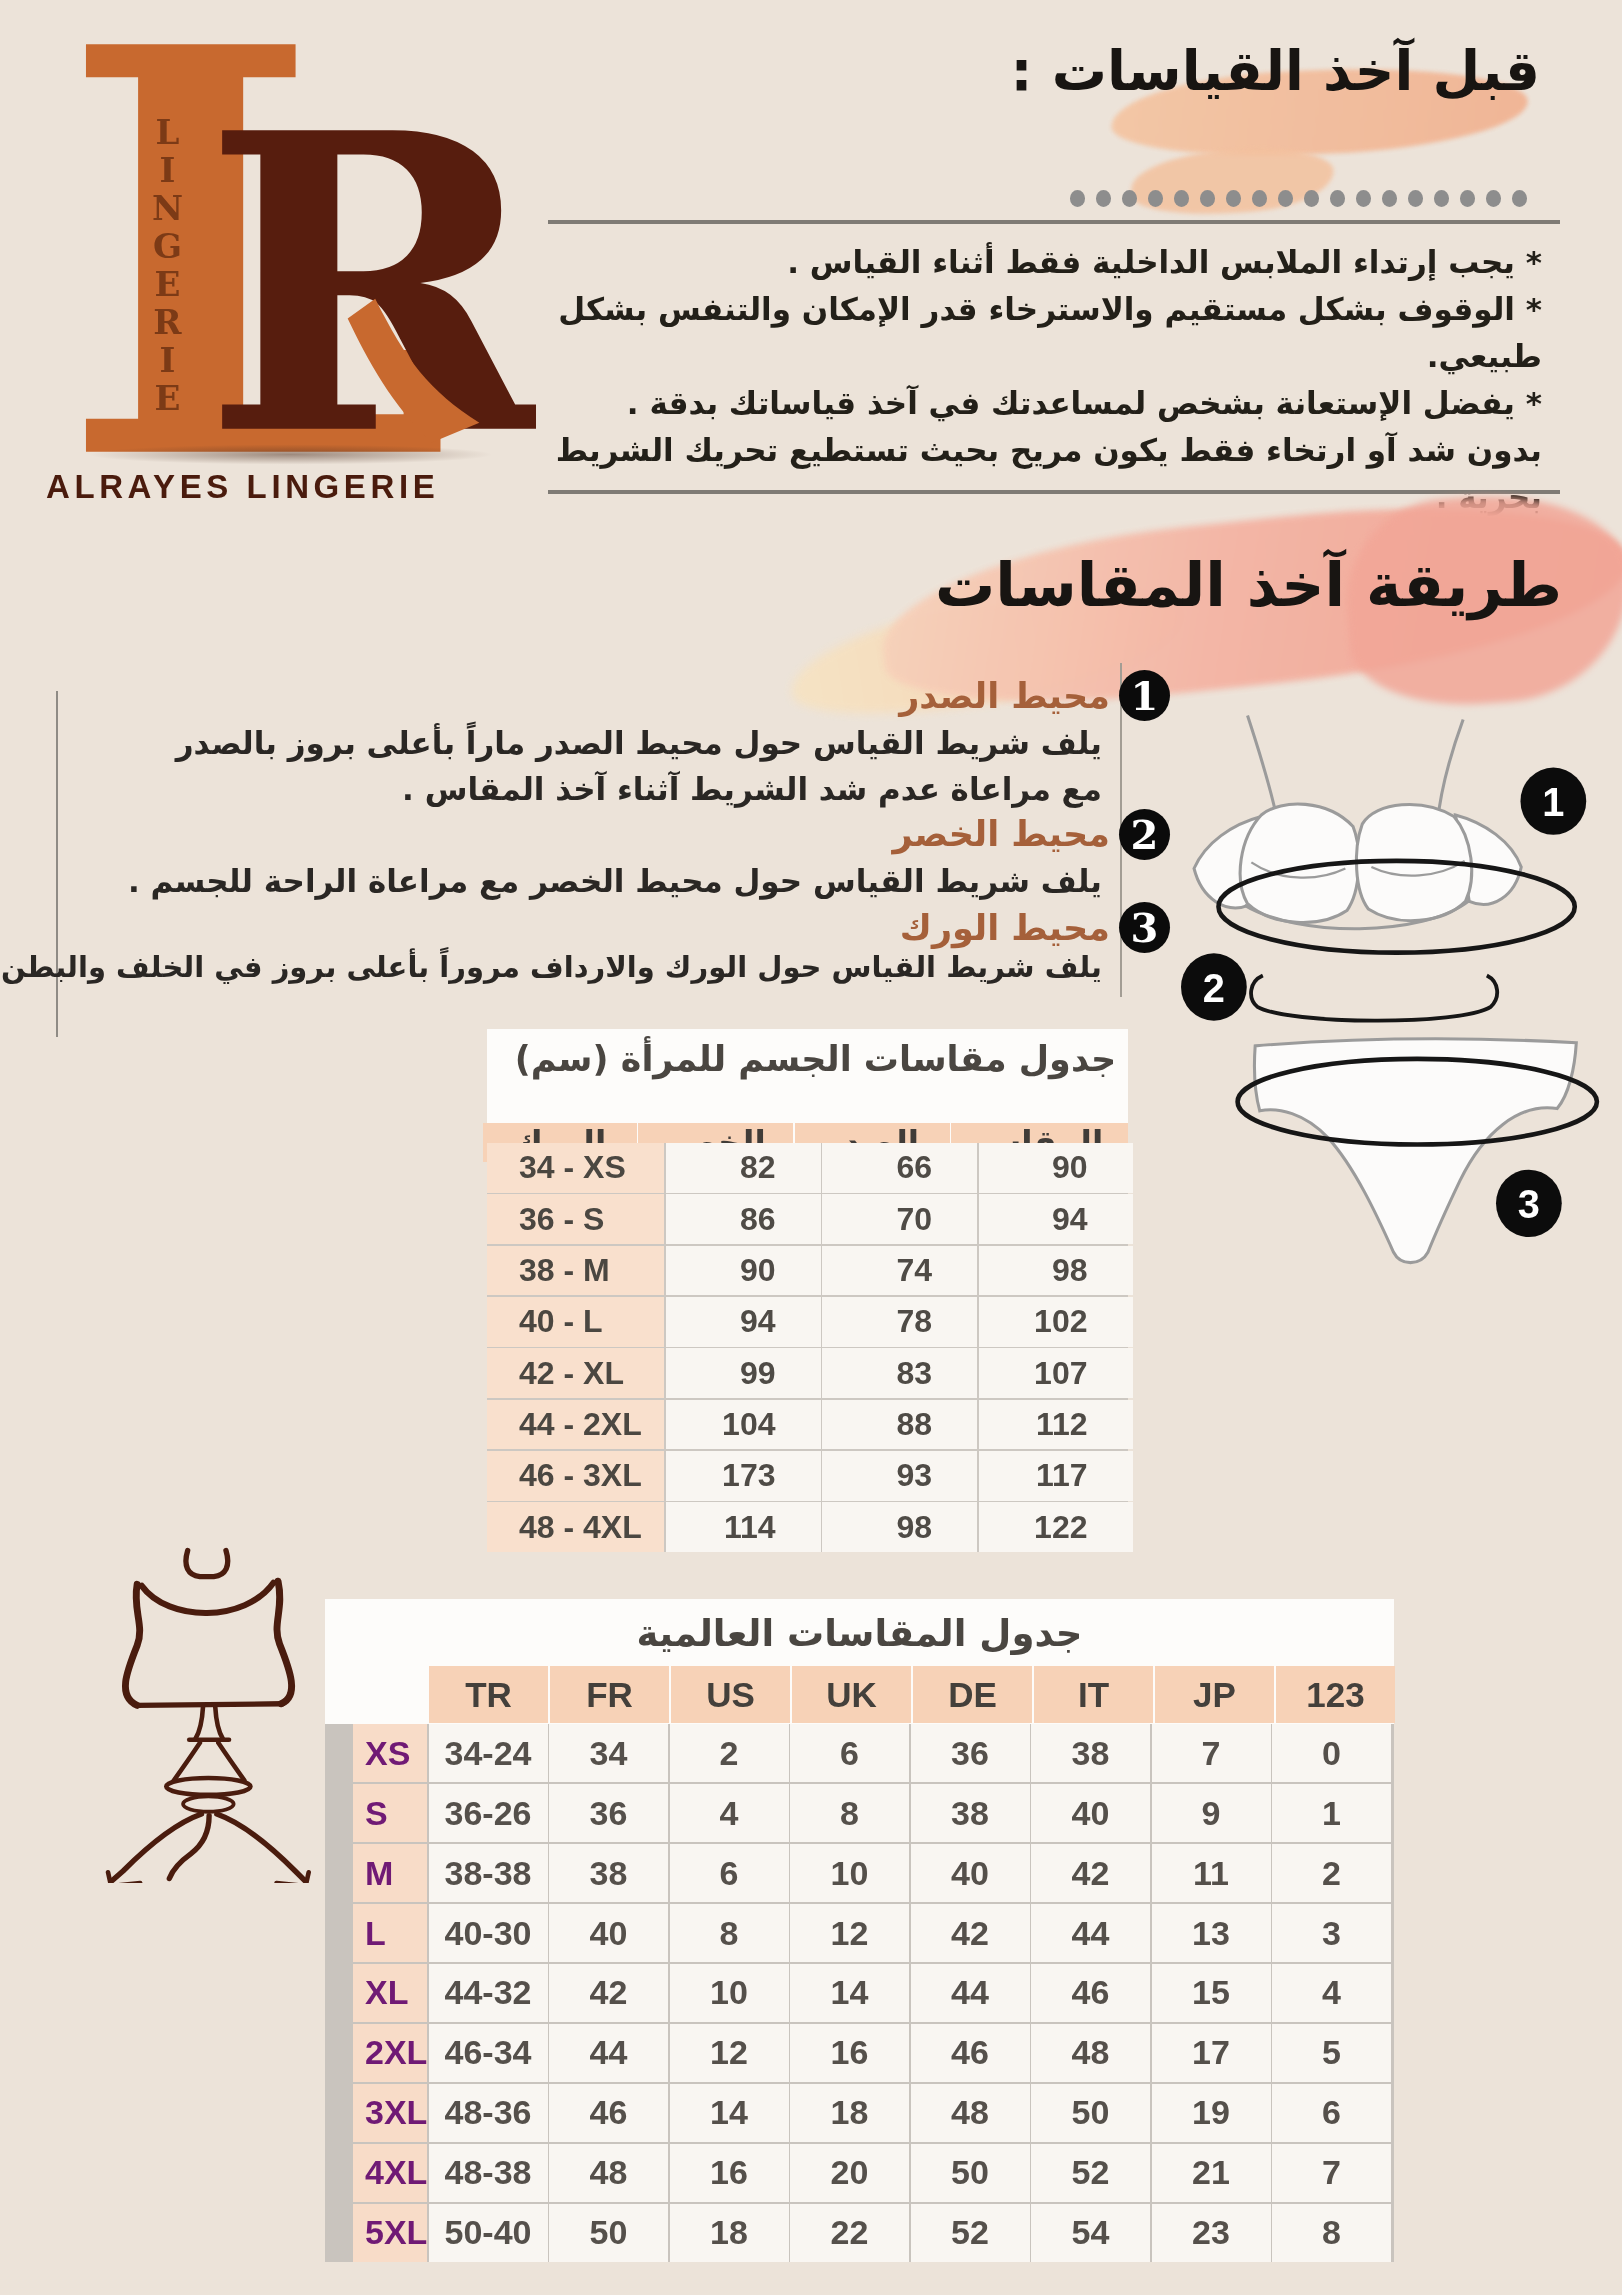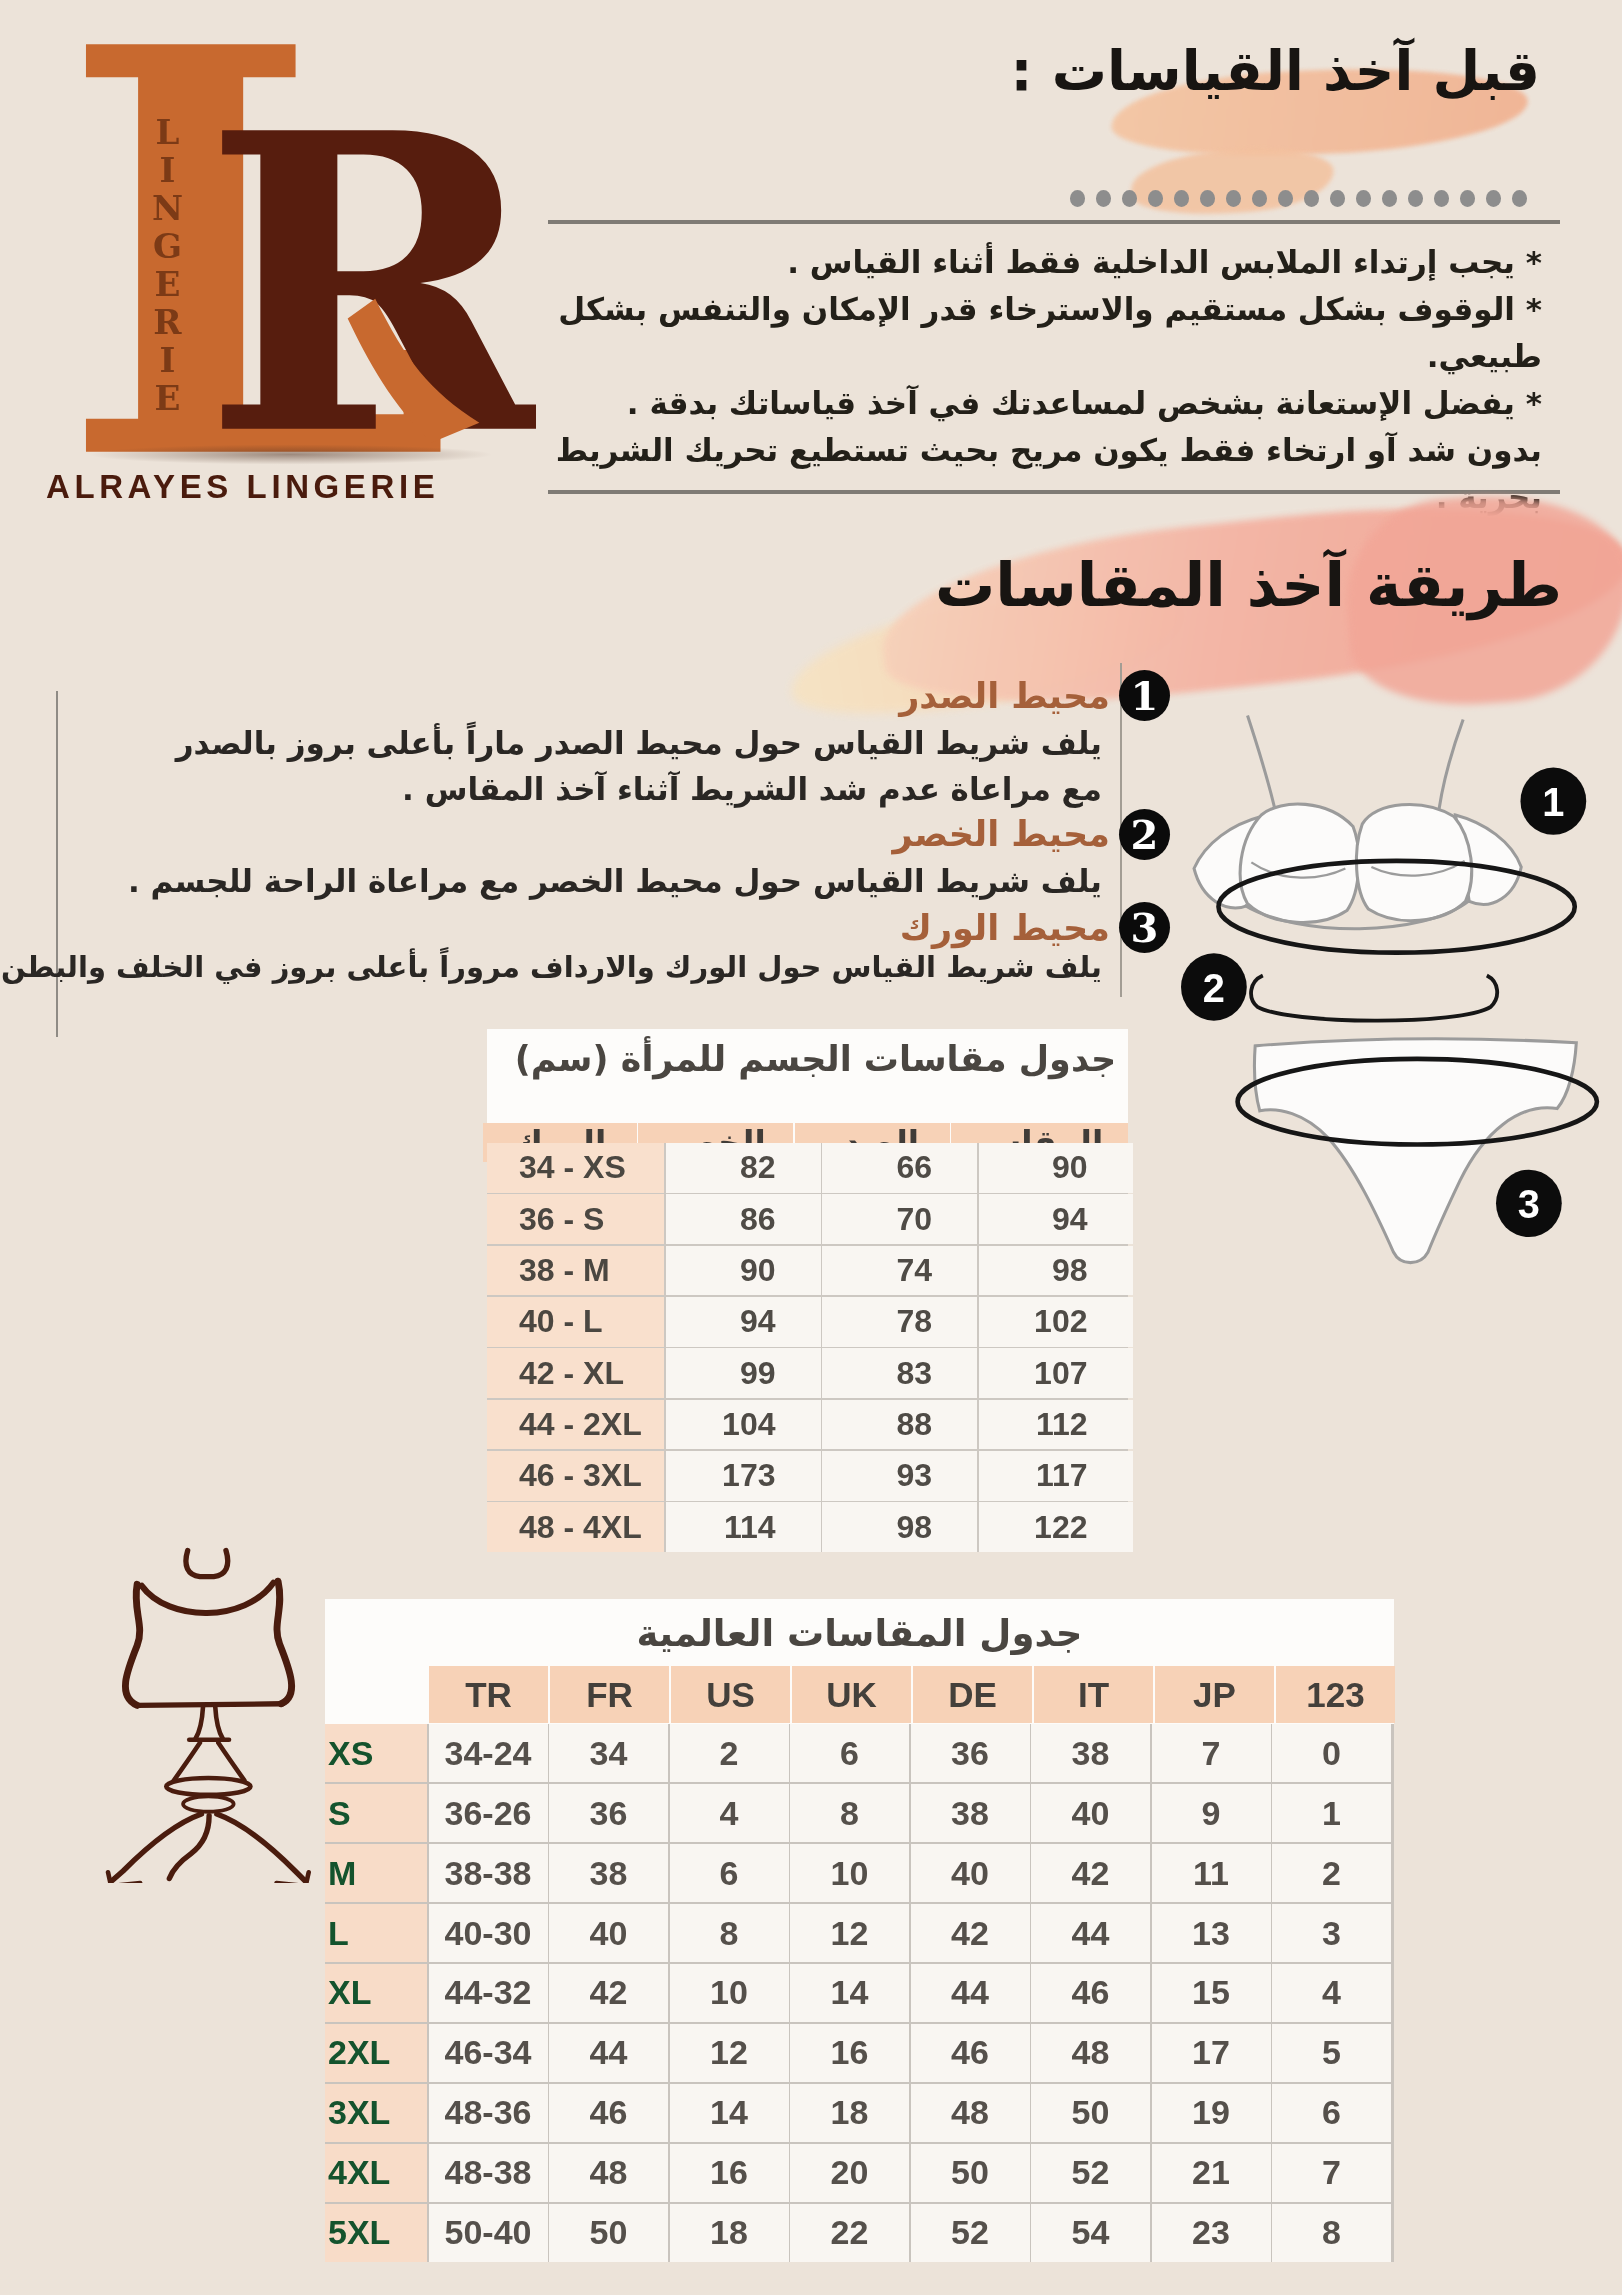--- a/index.html
+++ b/index.html
@@ -82,21 +82,21 @@
   #t2{left:325px;top:1599px;width:1069px;height:663px;}
   #t2-title{left:0;right:0;top:0;height:66px;line-height:69px;text-align:center;font-size:37px;color:#4a4641;}
   #t2-head{left:0;right:0;top:67px;height:57px;display:grid;
     grid-template-columns:102px repeat(8,119px);gap:2px;}
   #t2-head div{background:var(--header_peach);font-family:"Liberation Sans",sans-serif;font-weight:700;
     font-size:35px;color:#44403b;display:flex;align-items:center;justify-content:center;}
   #t2-head div.corner{background:var(--table_bg);}
   #t2-body{left:0;right:0;top:125px;bottom:0;display:grid;grid-template-columns:102px repeat(8,119px);
     grid-auto-rows:1fr;gap:1.5px;background:var(--cell_border);}
   #t2-body .size{background:var(--size_peach2);font-family:"Liberation Sans",sans-serif;font-weight:700;
-    font-size:34px;color:#14532d;display:flex;align-items:center;padding-left:3px;}
+    font-size:34px;color:#701a75;display:flex;align-items:center;padding-left:12px;margin-left:28px;}
   #t2-body .val{background:var(--cell_bg);font-family:"Liberation Sans",sans-serif;font-weight:700;
     font-size:34px;color:#55504b;display:flex;align-items:center;justify-content:center;}
 </style>
 </head>
 <body>
 
 <div id="canvas">
 
   <svg id="logo-svg" class="abs" style="left:46px;top:23px;" width="490" height="490" viewBox="0 0 640 640">
     <text x="18" y="560" font-size="730" fill="#c8692f">L</text>

